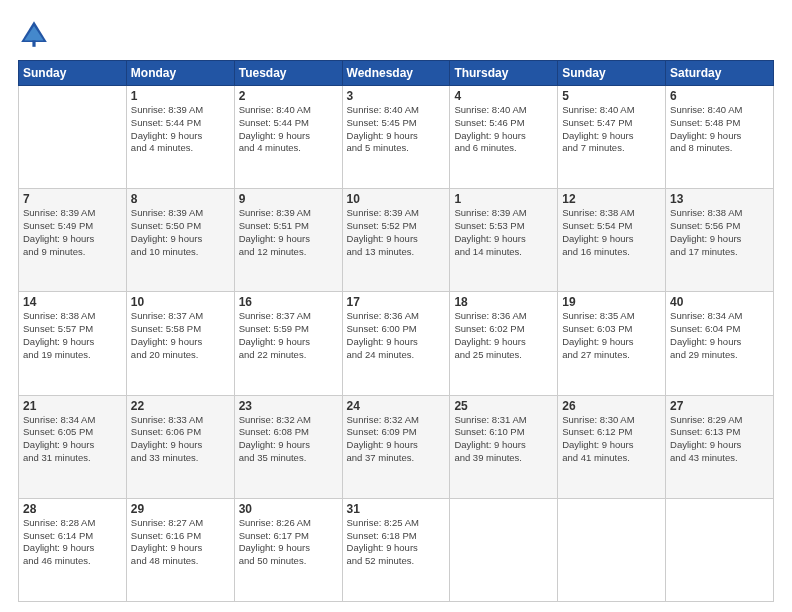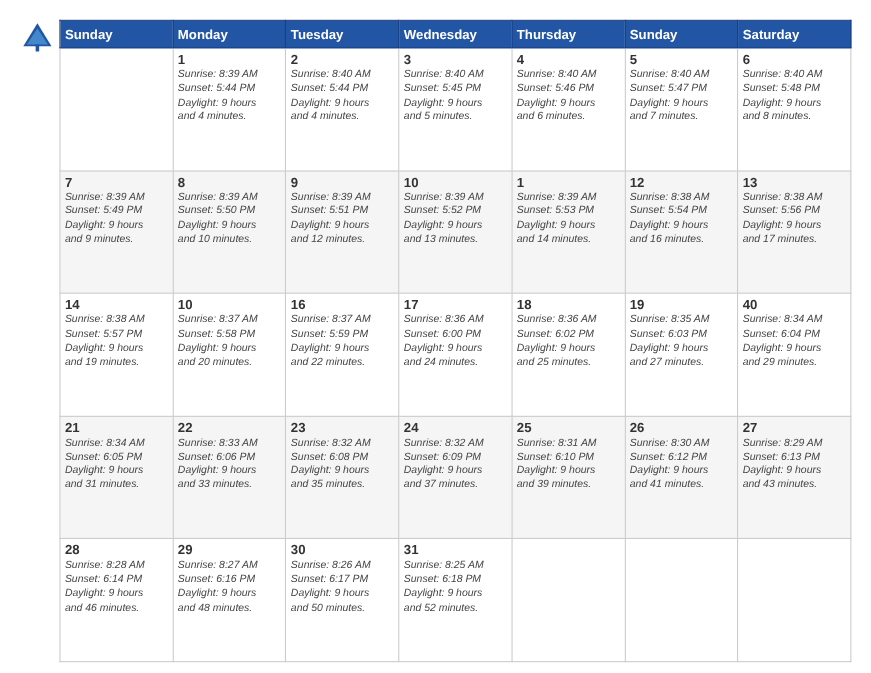--- a/index.html
+++ b/index.html
@@ -8,21 +8,21 @@
       height: 612px;
       font-family: Arial, Helvetica, sans-serif;
       background: #fff;
       overflow: hidden;
     }
     .page {
       width: 792px;
       height: 612px;
       padding: 18px 18px 10px 18px;
       display: flex;
-      flex-direction: row;
+      flex-direction: column;
     }
     .header {
       display: flex;
       justify-content: space-between;
       align-items: flex-start;
       margin-bottom: 10px;
     }
     .logo {
       display: flex;
       align-items: center;
@@ -93,21 +93,20 @@
       font-size: 12px;
       font-weight: bold;
       color: #333;
       display: block;
       margin-bottom: 1px;
     }
     .day-info {
       font-size: 9.5px;
       color: #444;
       line-height: 1.35;
-      font-style: italic;
     }
     .empty-cell {
       background: #fff !important;
     }
   </style>
 </head>
 <body>
 
 <div class="page">
   <div class="header">

